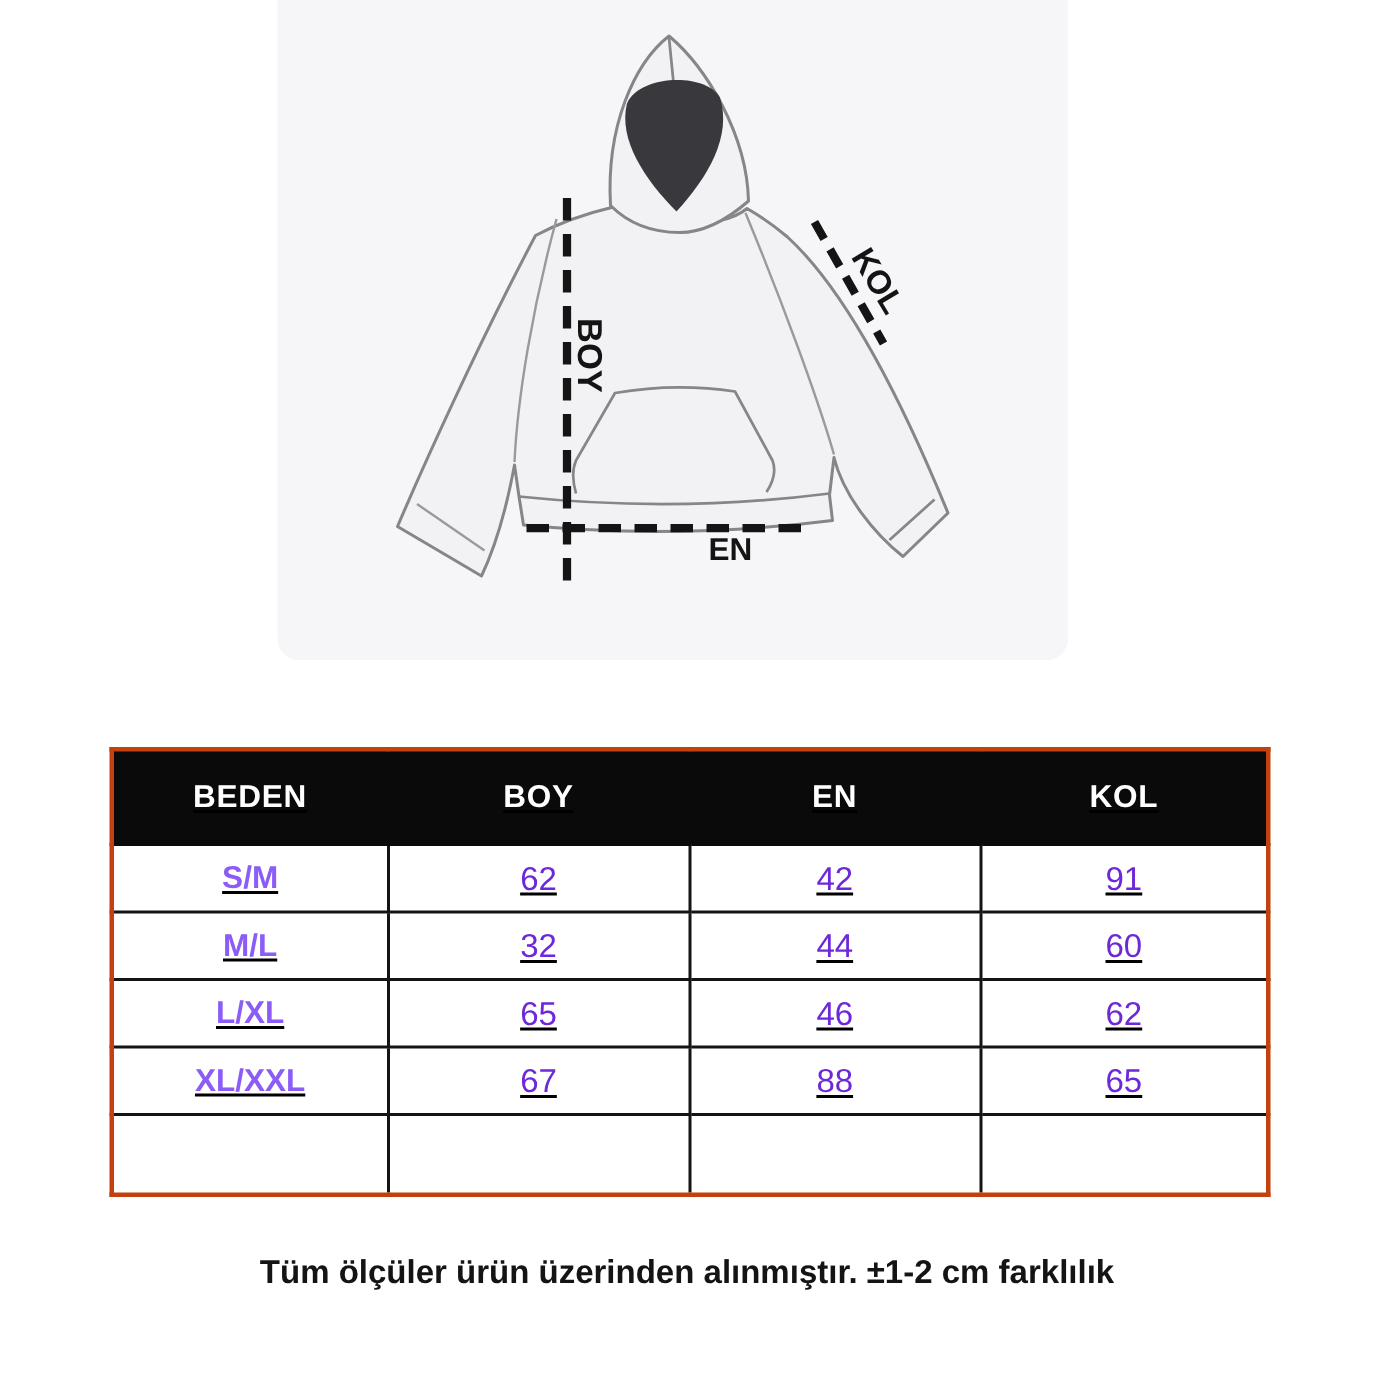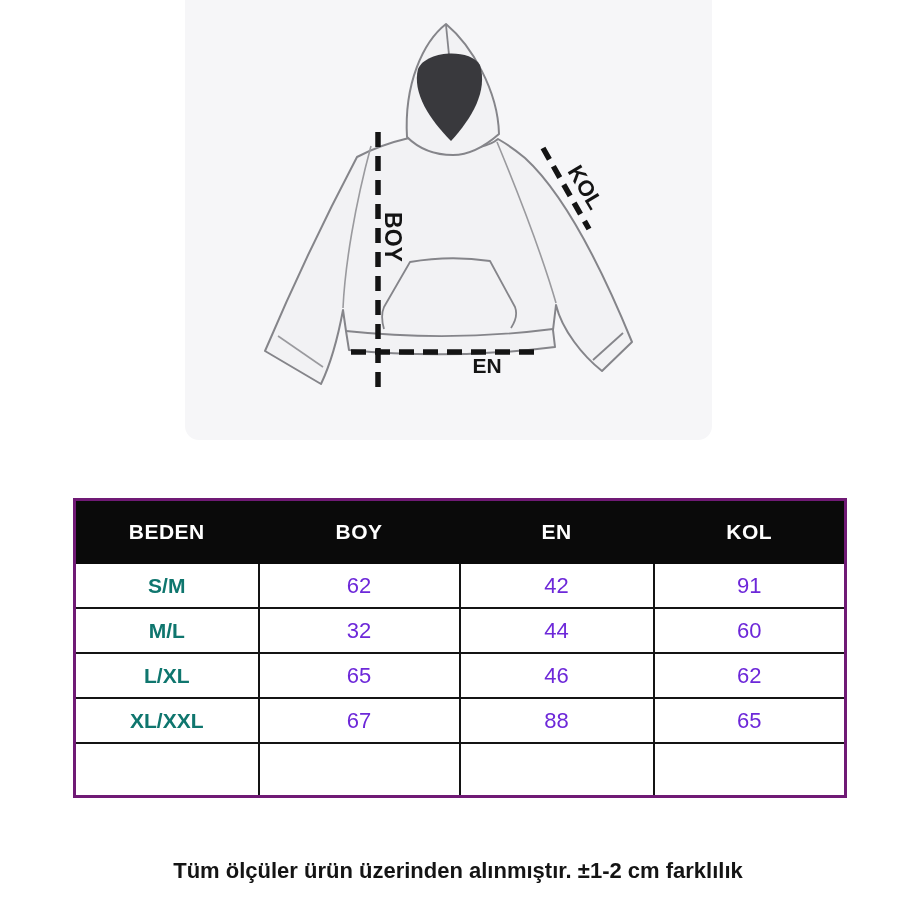--- a/index.html
+++ b/index.html
@@ -11,37 +11,38 @@
   .panel{
     position:absolute;left:185px;top:0;width:527px;height:440px;
     background:#f6f6f8;border-radius:0 0 14px 14px;
   }
   .panel svg{display:block;width:527px;height:440px;}
 
   
   table.size-table{
     position:absolute;left:73px;top:498px;width:771px;
     border-collapse:collapse;table-layout:fixed;
-    border:3px solid #701a75;
+    border:3px solid #c2410c;
+    text-decoration:underline;
   }
   table.size-table th{
     background:#0a0a0a;color:#ffffff;font-weight:bold;font-size:21px;
     height:59px;letter-spacing:.5px;border:2px solid #0a0a0a;
   }
   table.size-table td{
     border:2.5px solid #141414;text-align:center;vertical-align:middle;
     font-size:22px;color:#6d28d9;height:41px;font-weight:400;
   }
-  table.size-table td.size-col{font-weight:bold;font-size:21px;color:#0f766e;}
+  table.size-table td.size-col{font-weight:bold;font-size:21px;color:#8b5cf6;}
   table.size-table tr.empty-row td{height:49px;}
 
   
   .footnote{
     position:absolute;left:0;top:832px;width:916px;text-align:center;
-    font-weight:bold;font-size:22px;line-height:31px;color:#141414;margin-top:23px;
+    font-weight:bold;font-size:22px;line-height:31px;color:#141414;
   }
 </style>
 </head>
 <body>
 
 <div class="panel">
   <svg viewBox="0 0 527 440" aria-hidden="true">
 
     <path d="M 224,138
          C 207,142 187,149 172,157

